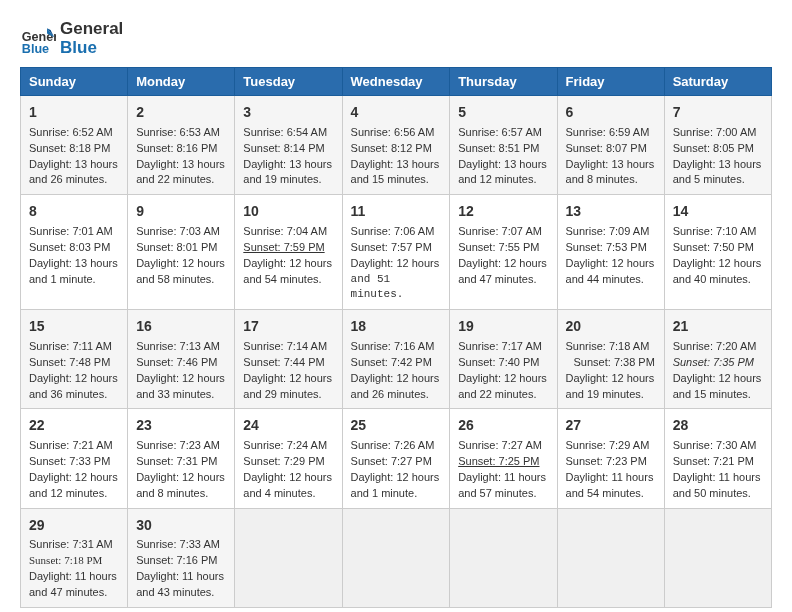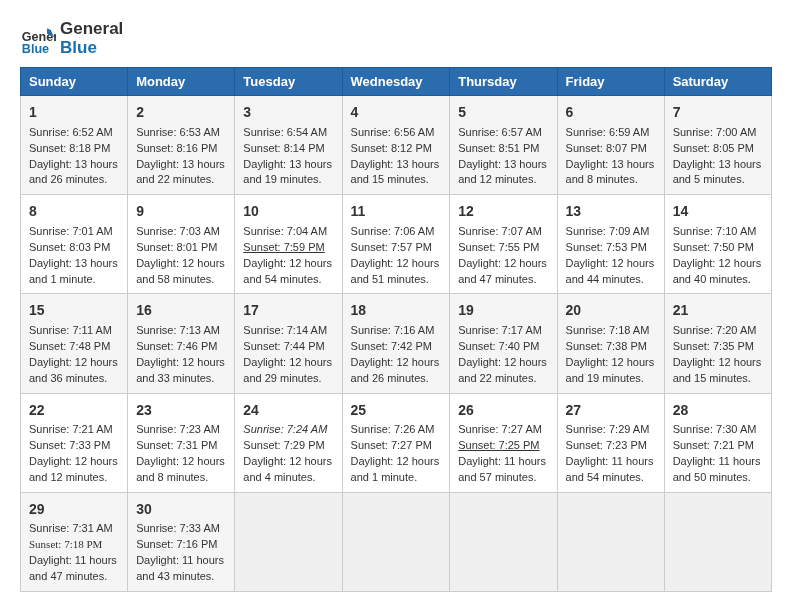--- a/index.html
+++ b/index.html
@@ -180,21 +180,21 @@
           <span style="display: block;">Sunrise: 7:04 AM</span>
           <span style="display: block; text-decoration: underline;">Sunset: 7:59 PM</span>
           <span style="display: block;">Daylight: 12 hours</span>
           <span style="display: block;">and 54 minutes.</span>
         </td>
         <td>
           <span class="day-num">11</span>
           <span style="display: block;">Sunrise: 7:06 AM</span>
           <span style="display: block;">Sunset: 7:57 PM</span>
           <span style="display: block;">Daylight: 12 hours</span>
-          <span style="display: block;">and 51 minutes.</span>
+          <span style="display: block; font-family: Liberation Mono, monospace;">and 51 minutes.</span>
         </td>
         <td>
           <span class="day-num">12</span>
           <span style="display: block;">Sunrise: 7:07 AM</span>
           <span style="display: block;">Sunset: 7:55 PM</span>
           <span style="display: block;">Daylight: 12 hours</span>
           <span style="display: block;">and 47 minutes.</span>
         </td>
         <td>
           <span class="day-num">13</span>
@@ -243,28 +243,28 @@
         <td>
           <span class="day-num">19</span>
           <span style="display: block;">Sunrise: 7:17 AM</span>
           <span style="display: block;">Sunset: 7:40 PM</span>
           <span style="display: block;">Daylight: 12 hours</span>
           <span style="display: block;">and 22 minutes.</span>
         </td>
         <td>
           <span class="day-num">20</span>
           <span style="display: block;">Sunrise: 7:18 AM</span>
-          <span style="display: block;">Sunset: 7:38 PM</span>
+          <span style="display: block; margin-left: 8px;">Sunset: 7:38 PM</span>
           <span style="display: block;">Daylight: 12 hours</span>
           <span style="display: block;">and 19 minutes.</span>
         </td>
         <td>
           <span class="day-num">21</span>
           <span style="display: block;">Sunrise: 7:20 AM</span>
-          <span style="display: block;">Sunset: 7:35 PM</span>
+          <span style="display: block; font-style: italic;">Sunset: 7:35 PM</span>
           <span style="display: block;">Daylight: 12 hours</span>
           <span style="display: block;">and 15 minutes.</span>
         </td>
       </tr>
       <tr>
         <td>
           <span class="day-num">22</span>
           <span style="display: block;">Sunrise: 7:21 AM</span>
           <span style="display: block;">Sunset: 7:33 PM</span>
           <span style="display: block;">Daylight: 12 hours</span>
@@ -272,21 +272,21 @@
         </td>
         <td>
           <span class="day-num">23</span>
           <span style="display: block;">Sunrise: 7:23 AM</span>
           <span style="display: block;">Sunset: 7:31 PM</span>
           <span style="display: block;">Daylight: 12 hours</span>
           <span style="display: block;">and 8 minutes.</span>
         </td>
         <td>
           <span class="day-num">24</span>
-          <span style="display: block; font-style: italic;">Sunrise: 7:24 AM</span>
+          <span style="display: block;">Sunrise: 7:24 AM</span>
           <span style="display: block;">Sunset: 7:29 PM</span>
           <span style="display: block;">Daylight: 12 hours</span>
           <span style="display: block;">and 4 minutes.</span>
         </td>
         <td>
           <span class="day-num">25</span>
           <span style="display: block;">Sunrise: 7:26 AM</span>
           <span style="display: block;">Sunset: 7:27 PM</span>
           <span style="display: block;">Daylight: 12 hours</span>
           <span style="display: block;">and 1 minute.</span>

